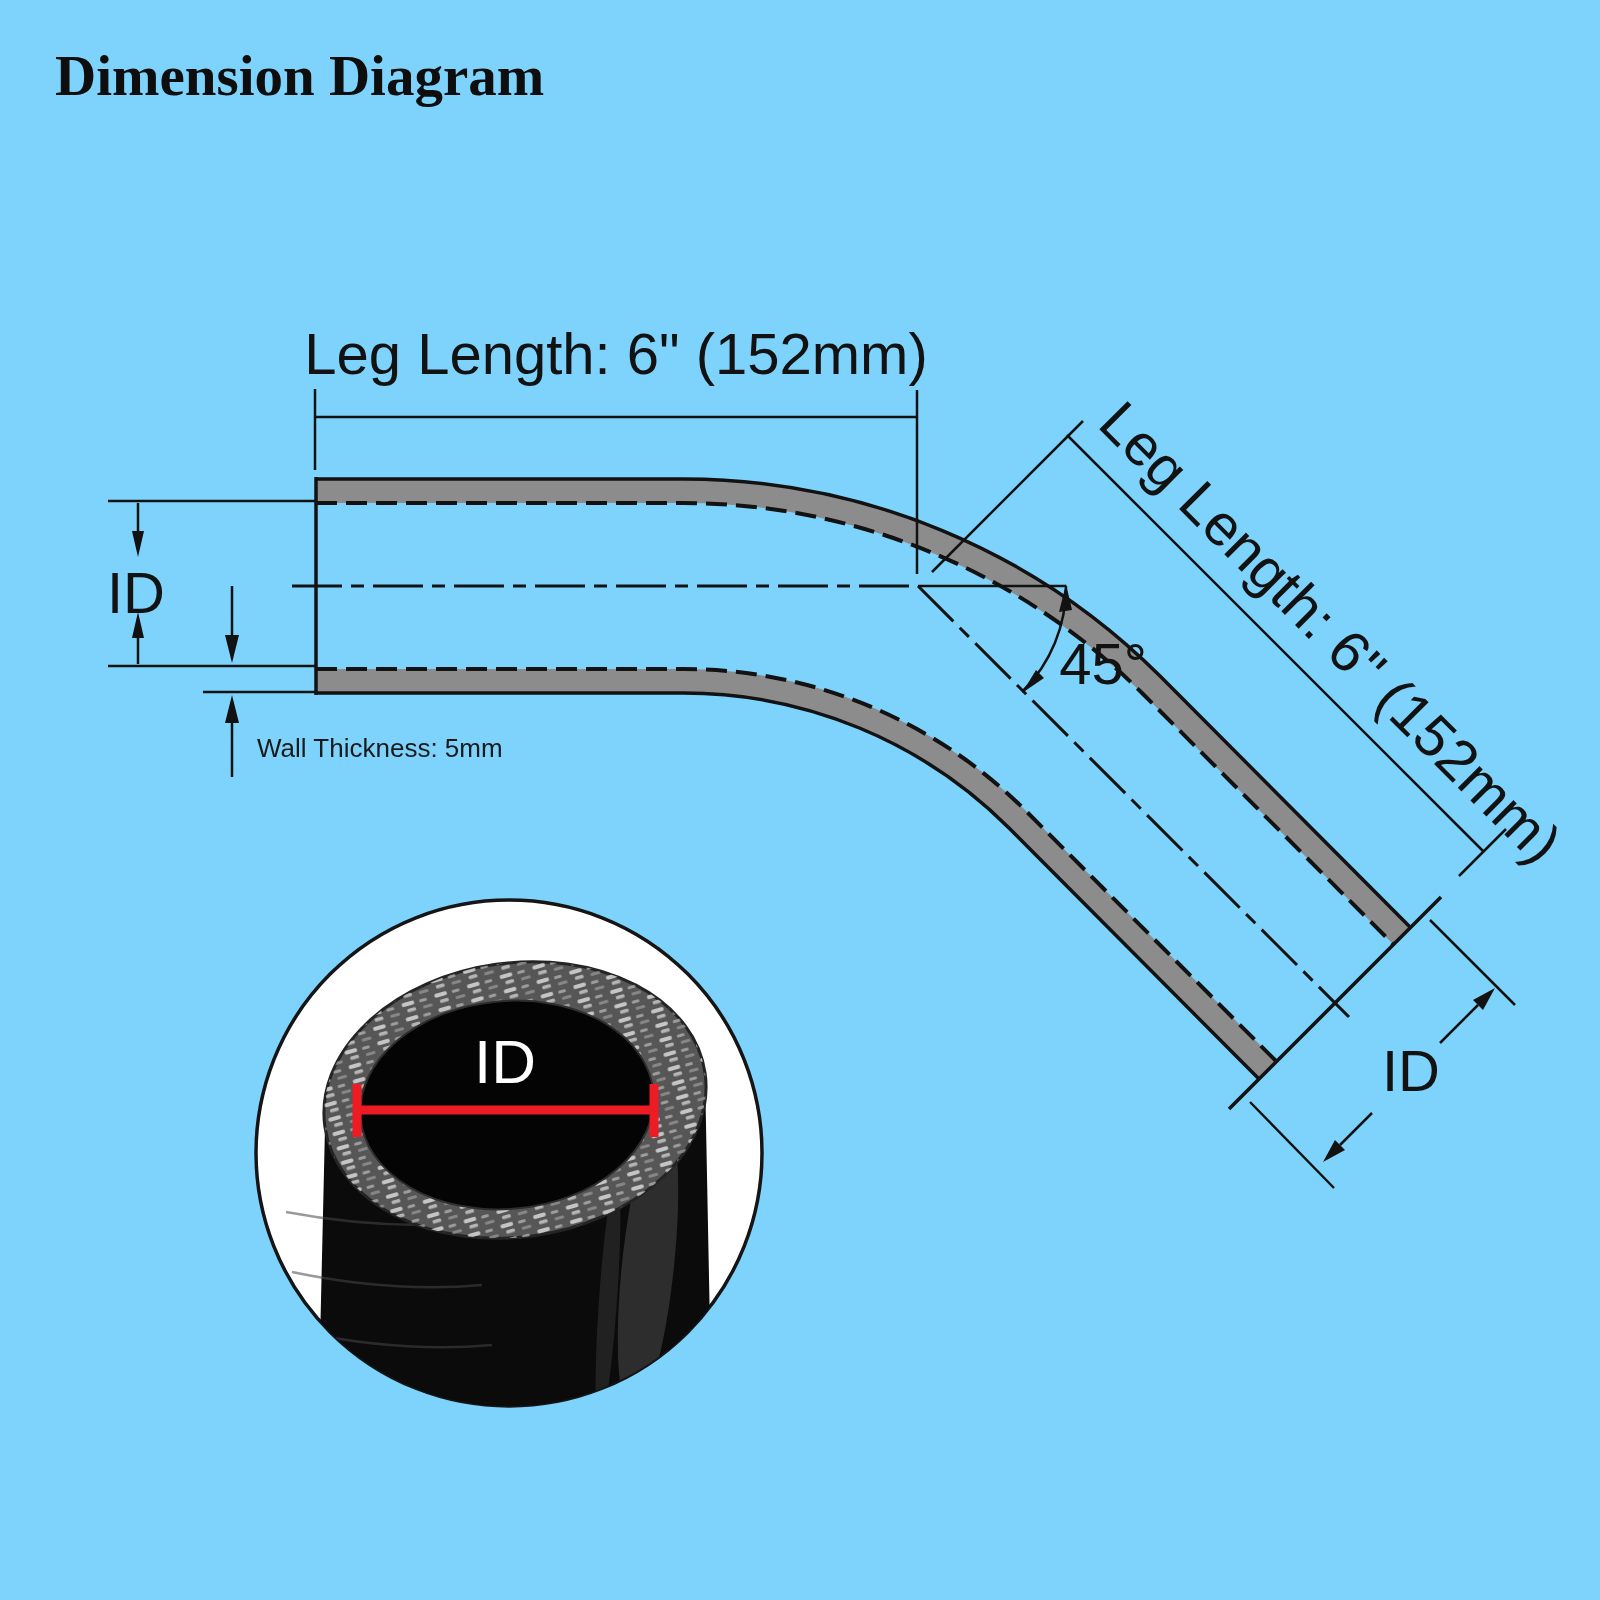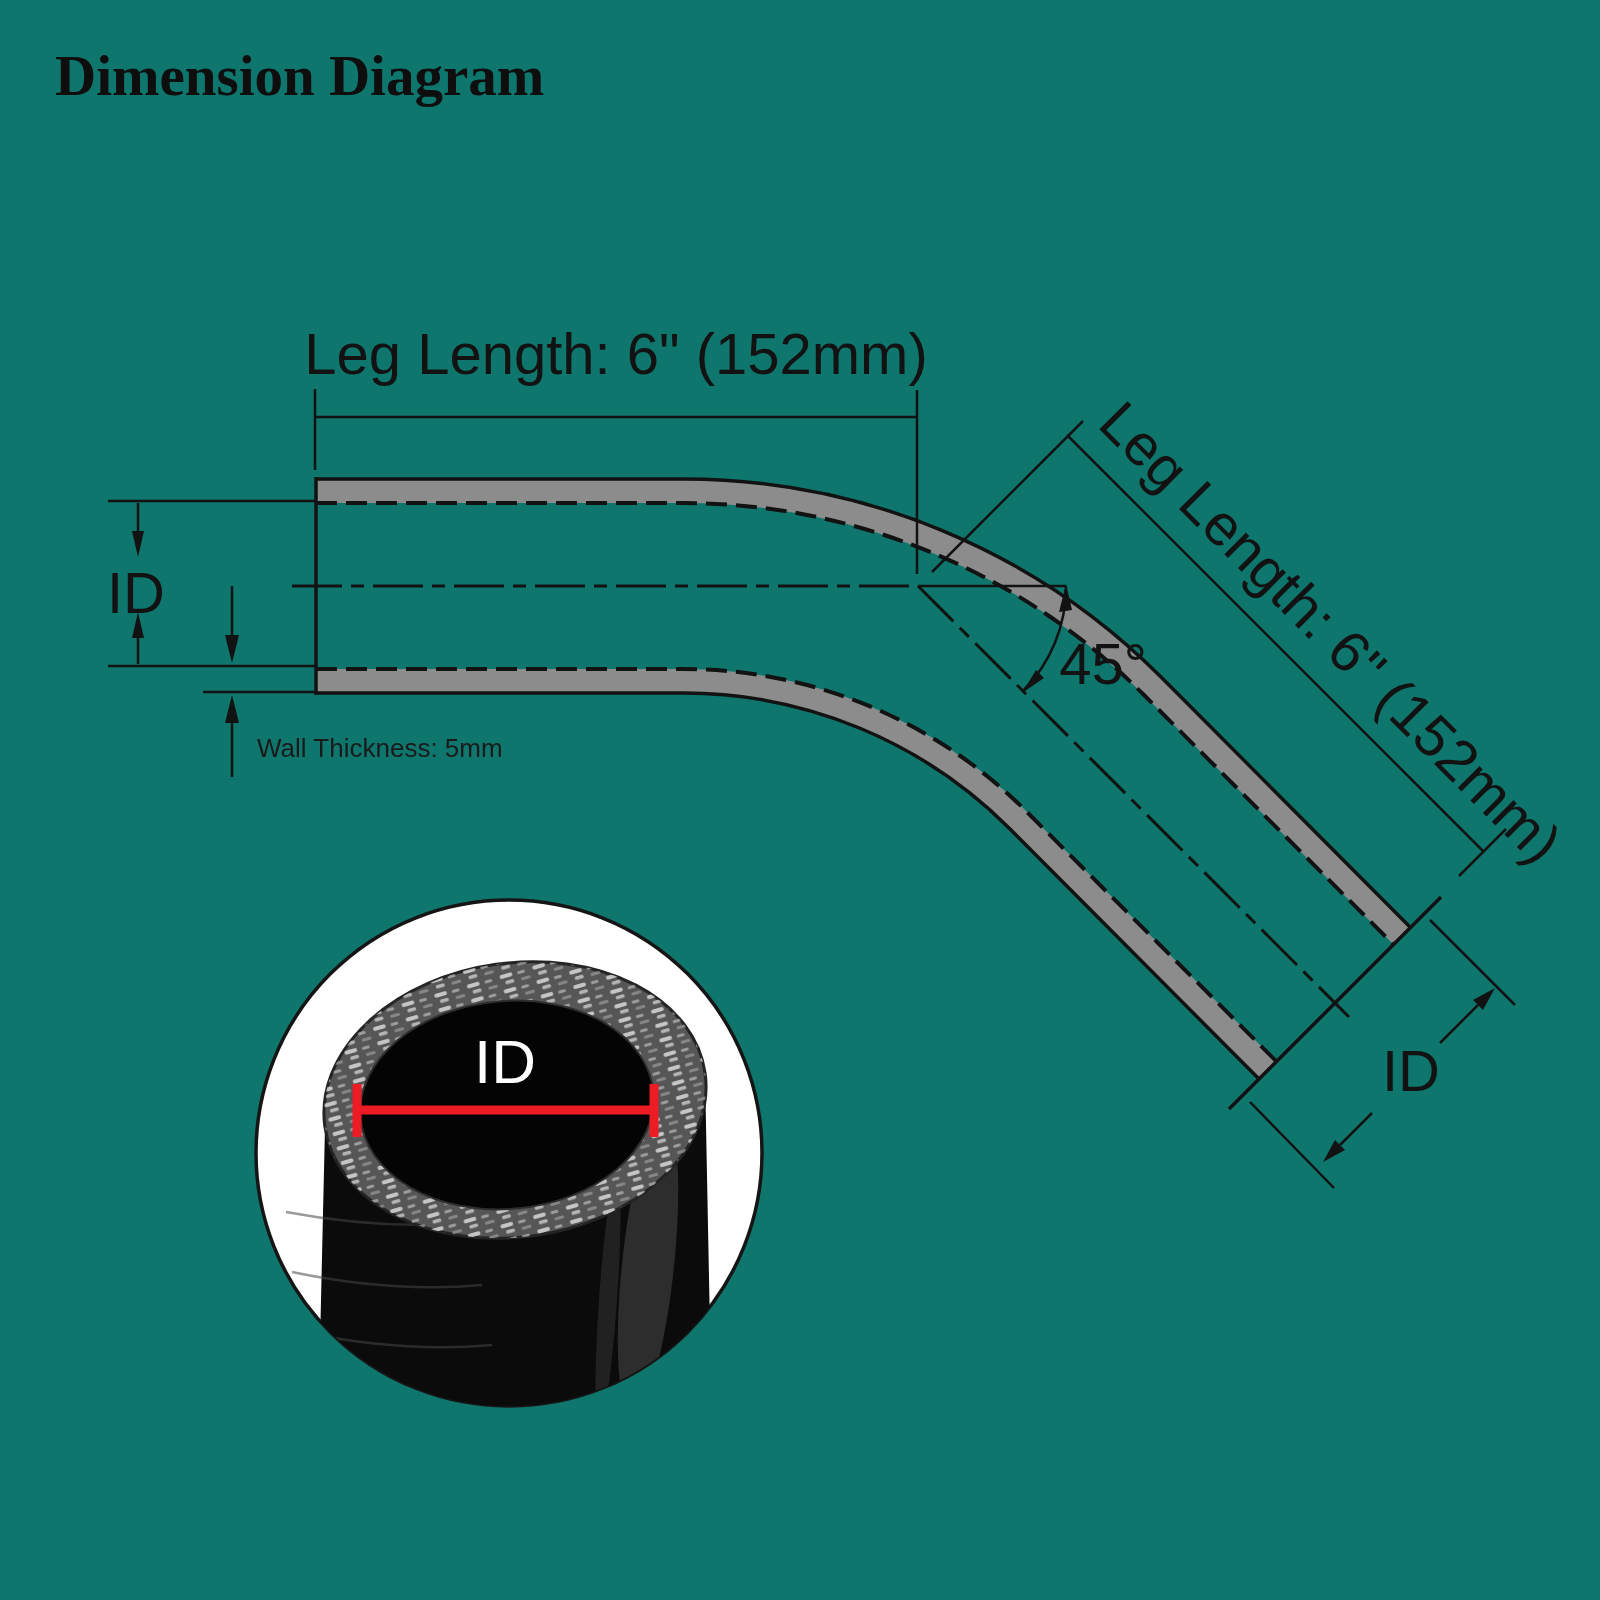--- a/index.html
+++ b/index.html
@@ -1,16 +1,16 @@
 <!DOCTYPE html>
 <html><head>
 <meta charset="utf-8">
 <style>
   html,body{margin:0;padding:0;background:#ffffff;}
-  #canvas{position:relative;width:1600px;height:1600px;background:#0f766e;overflow:hidden;text-decoration:underline;}
+  #canvas{position:relative;width:1600px;height:1600px;background:#7dd3fc;overflow:hidden;text-decoration:underline;}
   svg{display:block;}
   .title-text{font-family:"Liberation Serif",serif;font-weight:bold;font-size:57px;fill:#0e0e0e;letter-spacing:0px;}
   .lbl{font-family:"Liberation Sans",sans-serif;font-size:58px;fill:#121212;}
   .lbl-small{font-family:"Liberation Sans",sans-serif;font-size:26px;fill:#1a1a1a;}
   .inset-id{font-family:"Liberation Sans",sans-serif;font-size:62px;}
   .edge{fill:none;stroke:#121212;stroke-width:3.5;}
   .dashedln{fill:none;stroke:#121212;stroke-width:4;stroke-dasharray:21 9;}
   .cl{fill:none;stroke:#121212;stroke-width:3;stroke-dasharray:50 9 13 9;}
   .dim{fill:none;stroke:#121212;stroke-width:2.5;}
   .arrowhead{fill:#121212;stroke:none;}

